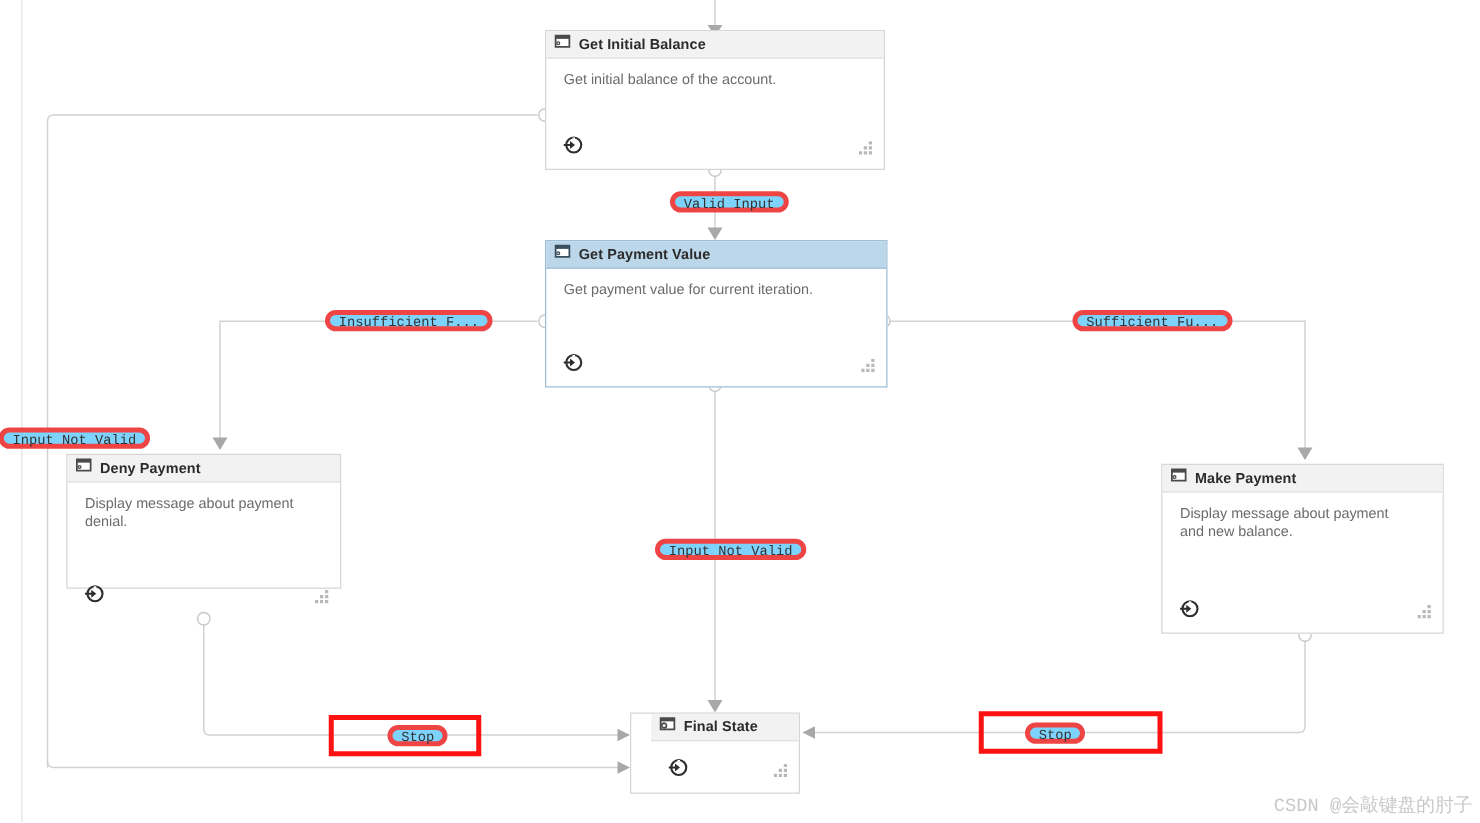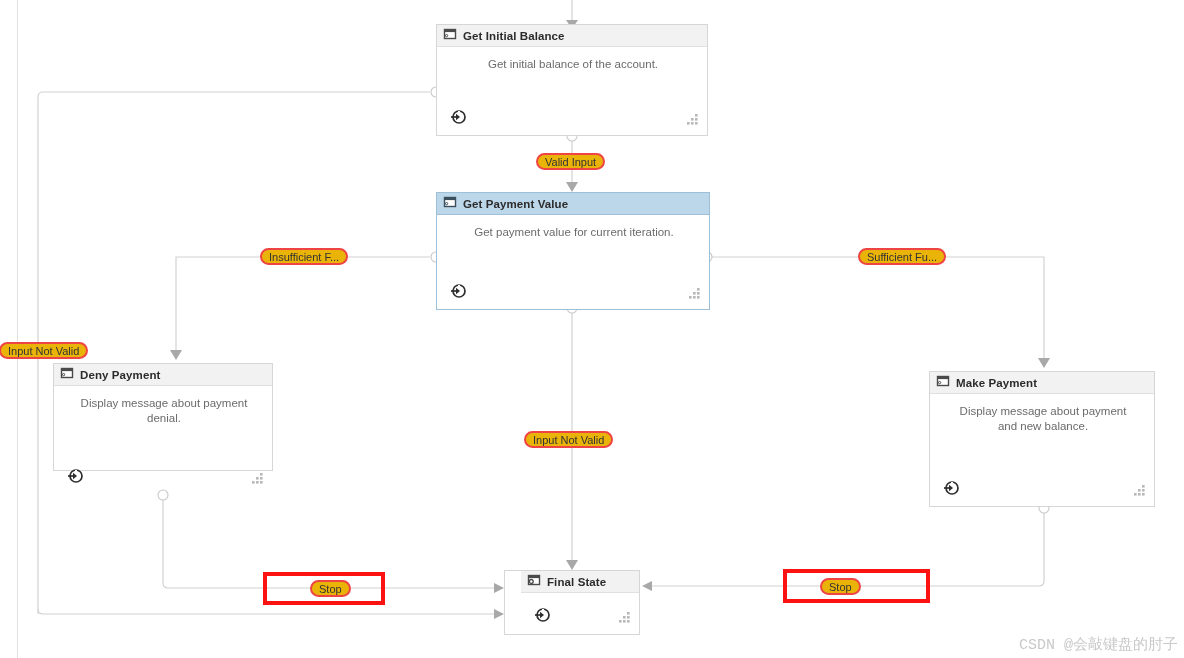--- a/index.html
+++ b/index.html
@@ -9,21 +9,20 @@
   }
   body {
     font-family: "Liberation Sans", sans-serif;
   }
   #canvas {
     position: relative;
     width: 1184px;
     height: 658px;
     background: #ffffff;
     overflow: hidden;
-    text-align: center;
   }
   
   .window-edge {
     position: absolute;
     top: 0;
     left: 17px;
     width: 1px;
     height: 658px;
     background: #e2e2e2;
   }
@@ -107,30 +106,31 @@
   }
   .grip-icon {
     position: absolute;
     right: 8px;
     bottom: 6px;
   }
 
   
   .label {
     position: absolute;
-    background: #eab308;
-    border: 2px solid #ef4444;
+    background: #7dd3fc;
+    border: 4px solid #ef4444;
     border-radius: 9px;
     height: 17px;
     line-height: 15px;
     padding: 0 7px;
     font-size: 11px;
     color: #333333;
     white-space: nowrap;
     box-sizing: border-box;
+    font-family: Liberation Mono, monospace;
   }
 
   
   .annot-box {
     position: absolute;
     border: 4px solid #fd1212;
     box-sizing: border-box;
     background: transparent;
   }
 

